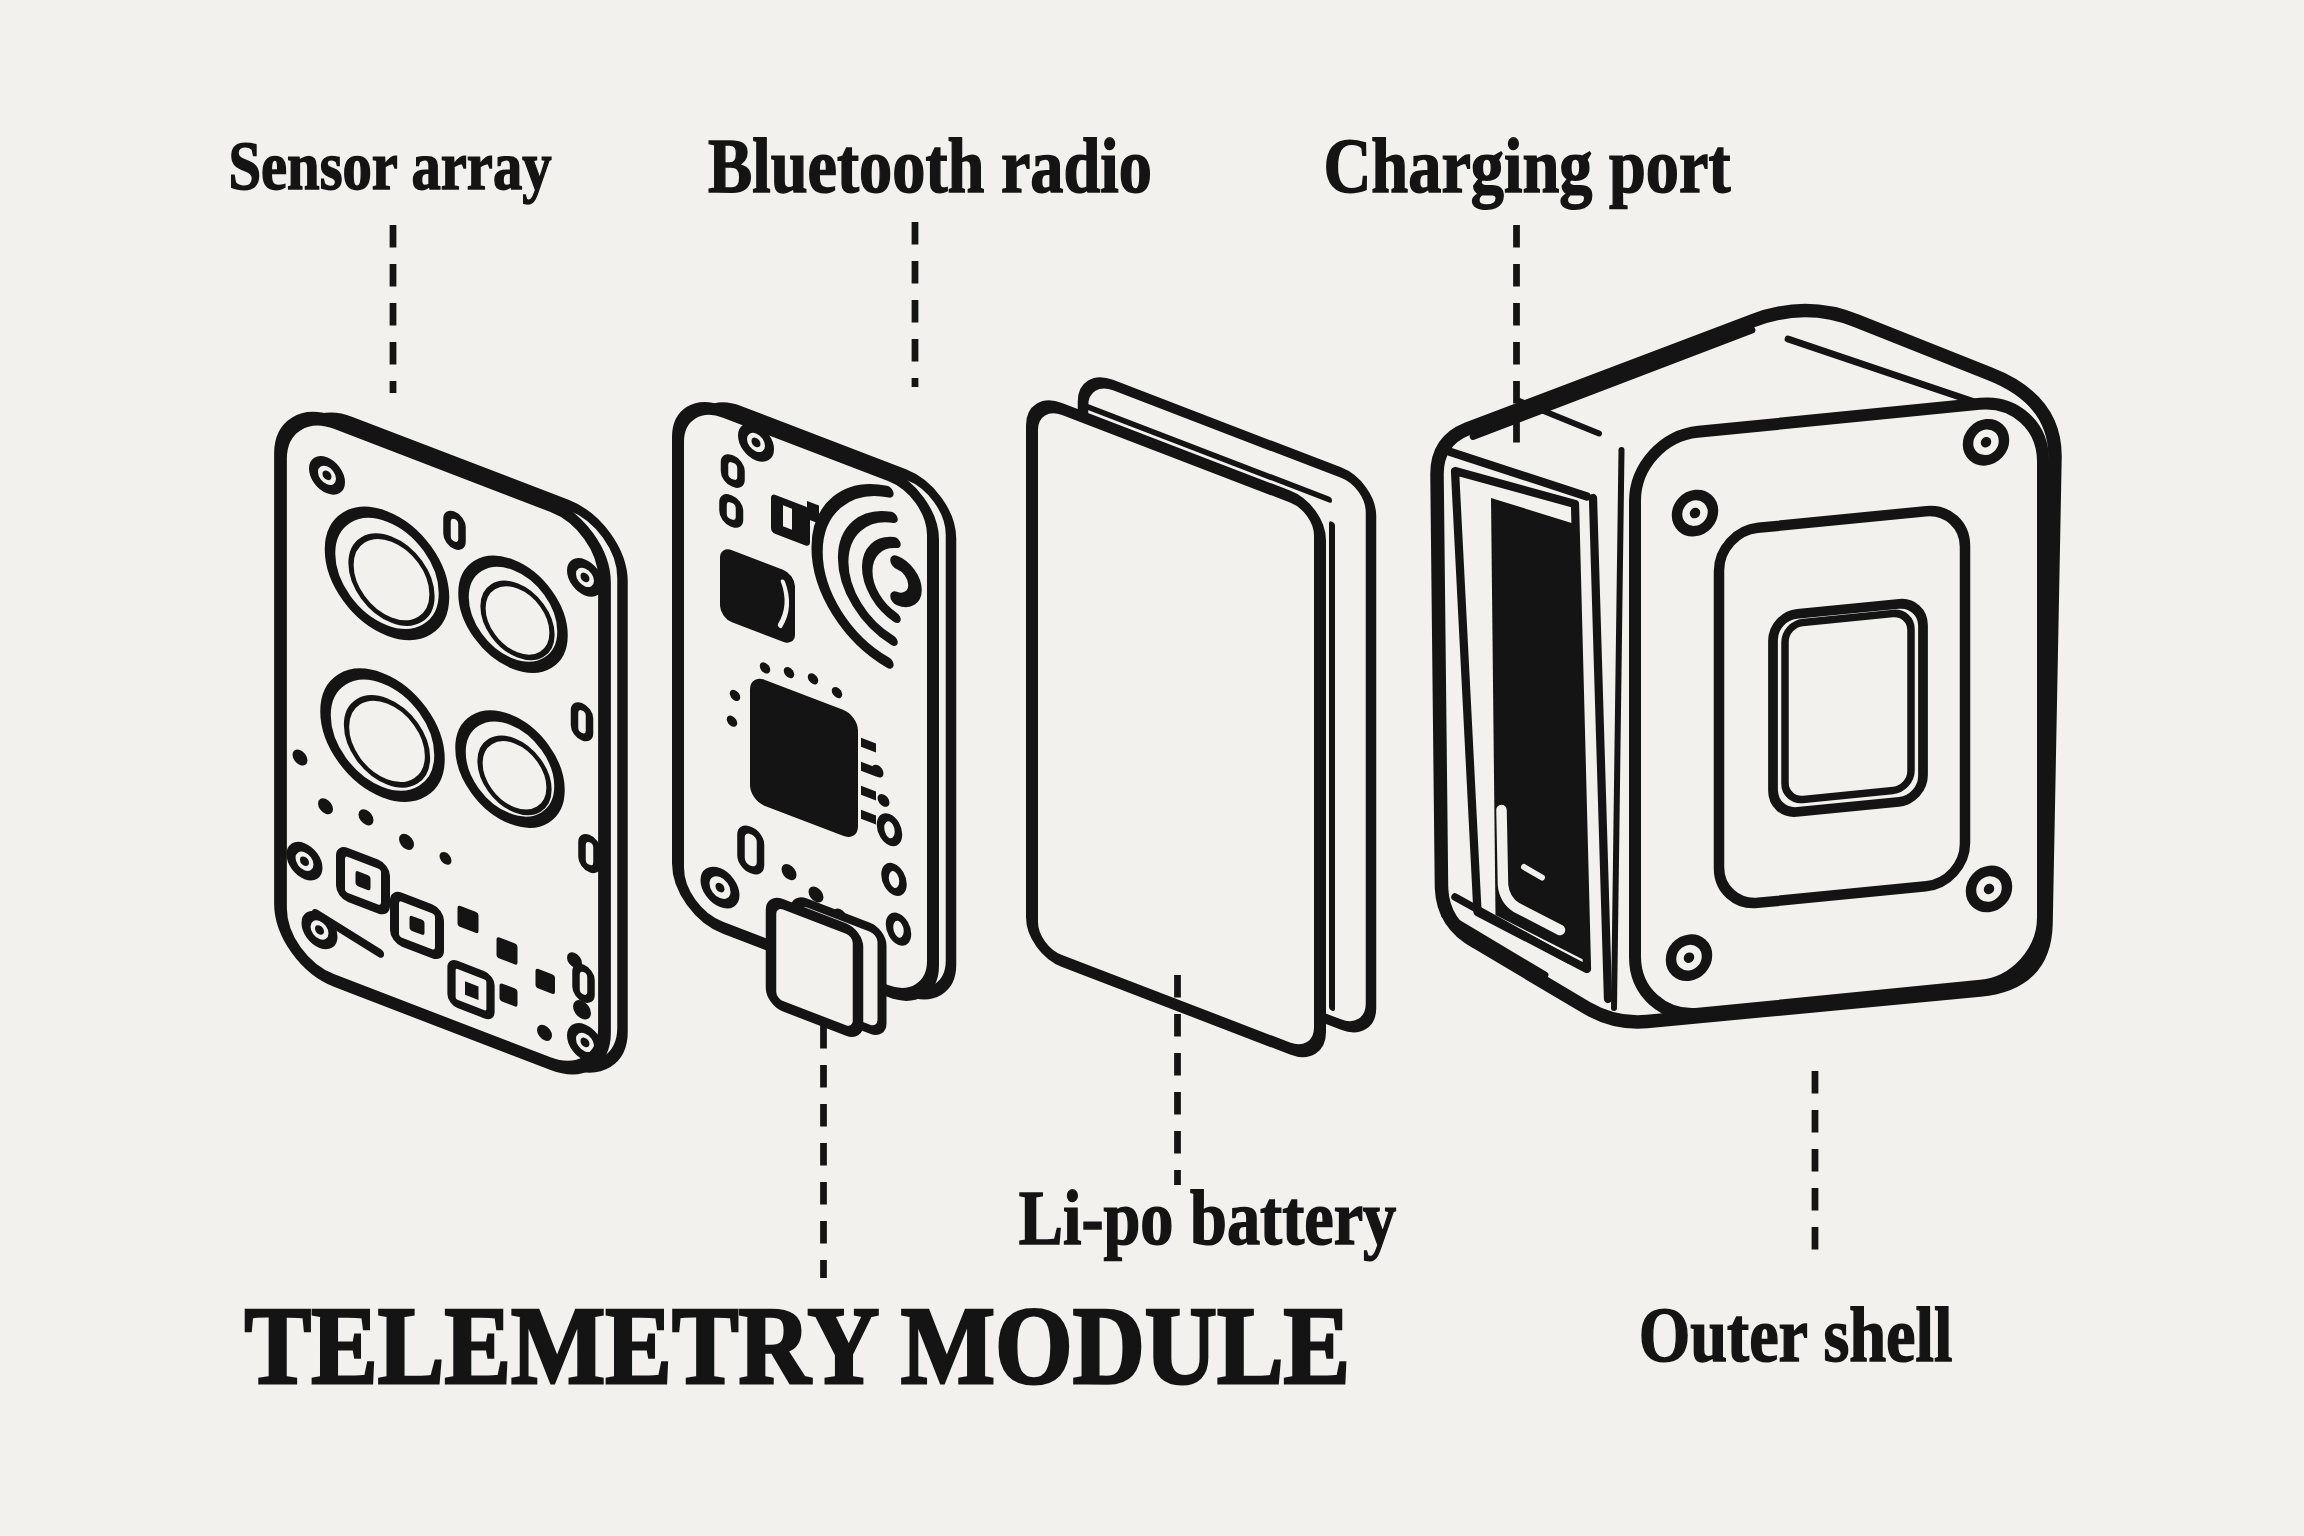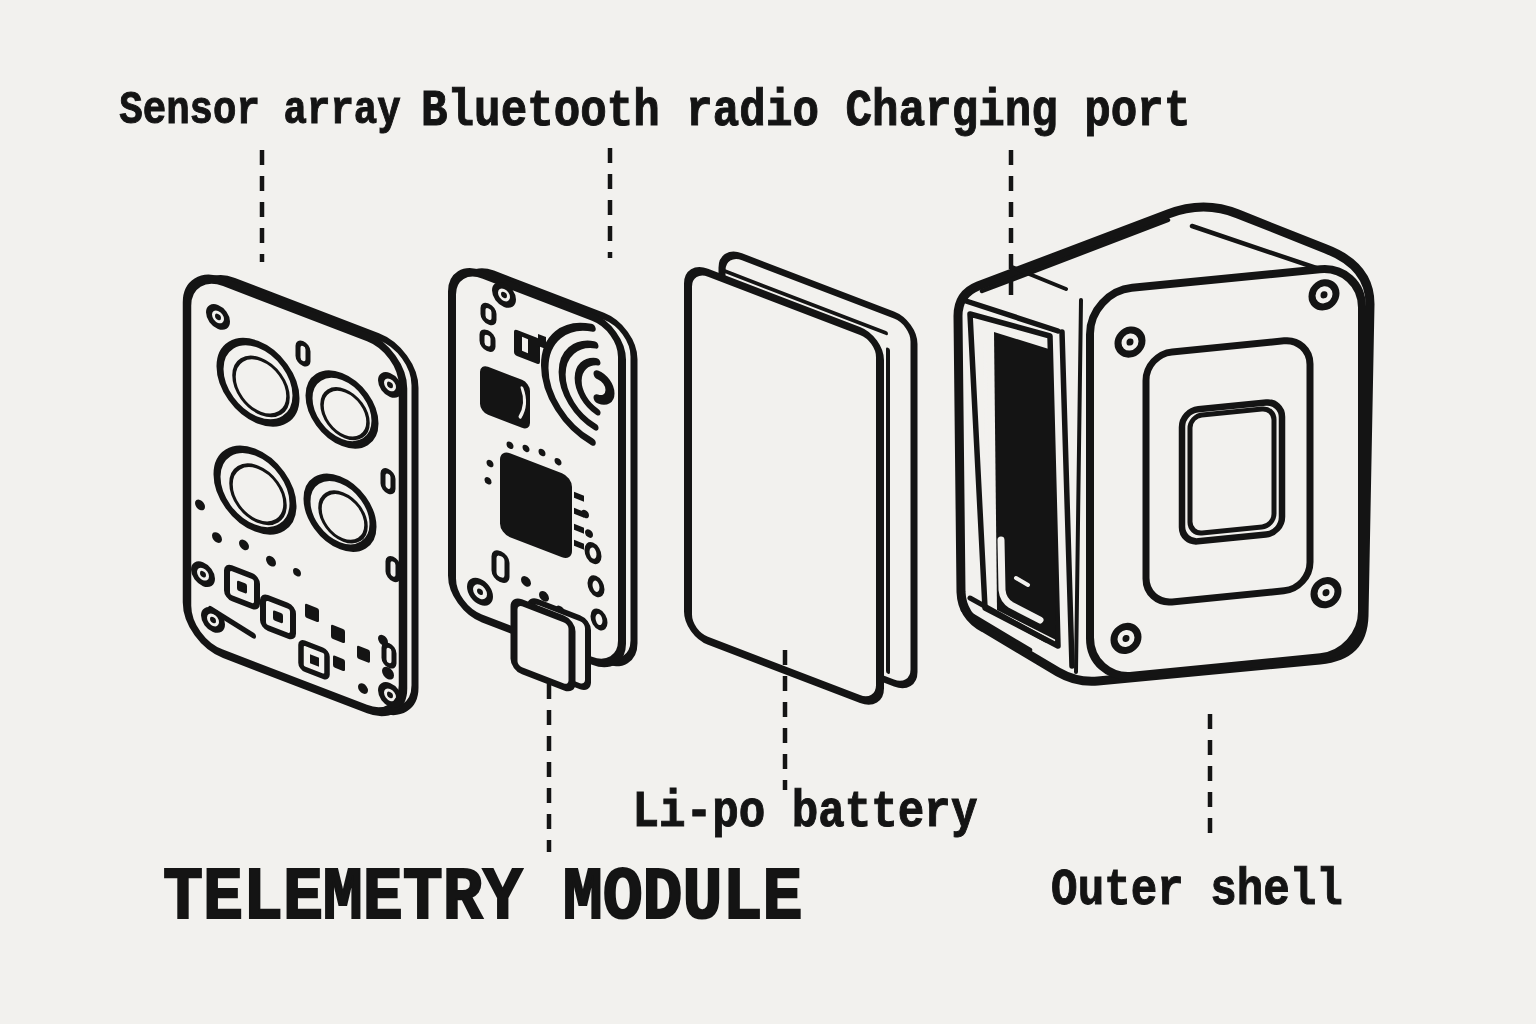--- a/index.html
+++ b/index.html
@@ -1,18 +1,18 @@
 <!DOCTYPE html>
 <html><head>
 <meta charset="utf-8">
 <style>
   html,body{margin:0;padding:0;background:#f2f1ee;}
   .stage{
     position:relative;width:1536px;height:1024px;background:#f2f1ee;
-    overflow:hidden;font-family:Liberation Mono, monospace;color:#141414;
+    overflow:hidden;font-family:Liberation Serif, serif;color:#141414;
   }
   .art{position:absolute;left:0;top:0;}
   .lbl{
     position:absolute;font-weight:700;white-space:nowrap;color:#141414;
     -webkit-text-stroke:1px #141414;line-height:1;
   }
   .lbl.c{transform:translateX(-50%) scaleX(0.85);}
   .title{
     position:absolute;font-weight:700;white-space:nowrap;color:#141414;
     -webkit-text-stroke:2px #141414;line-height:1;

